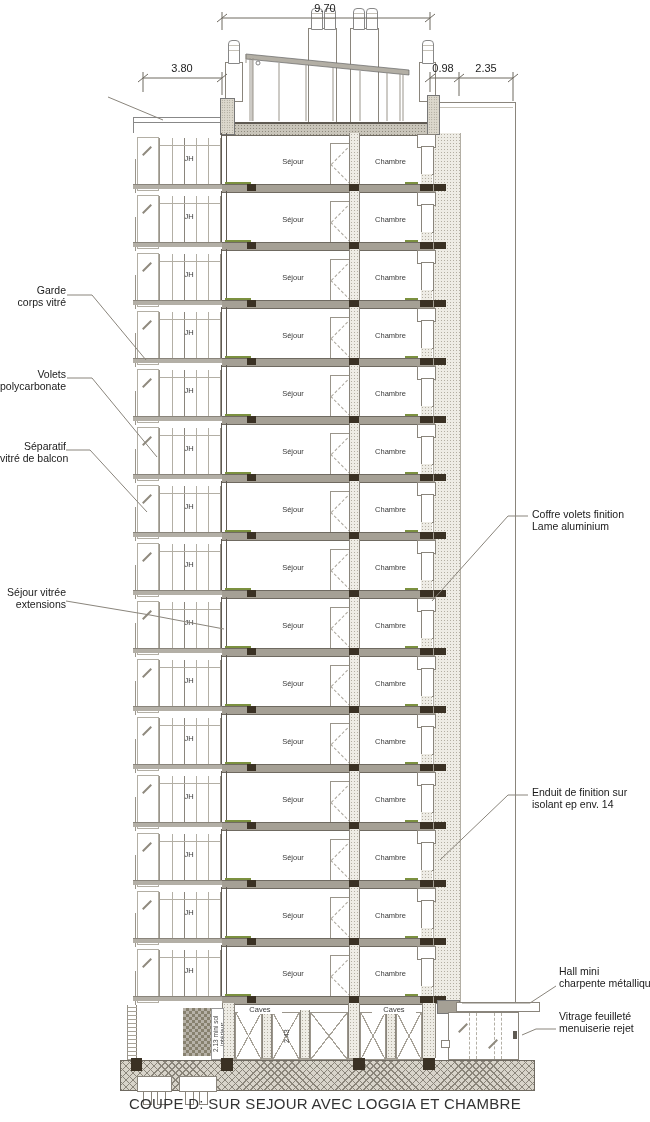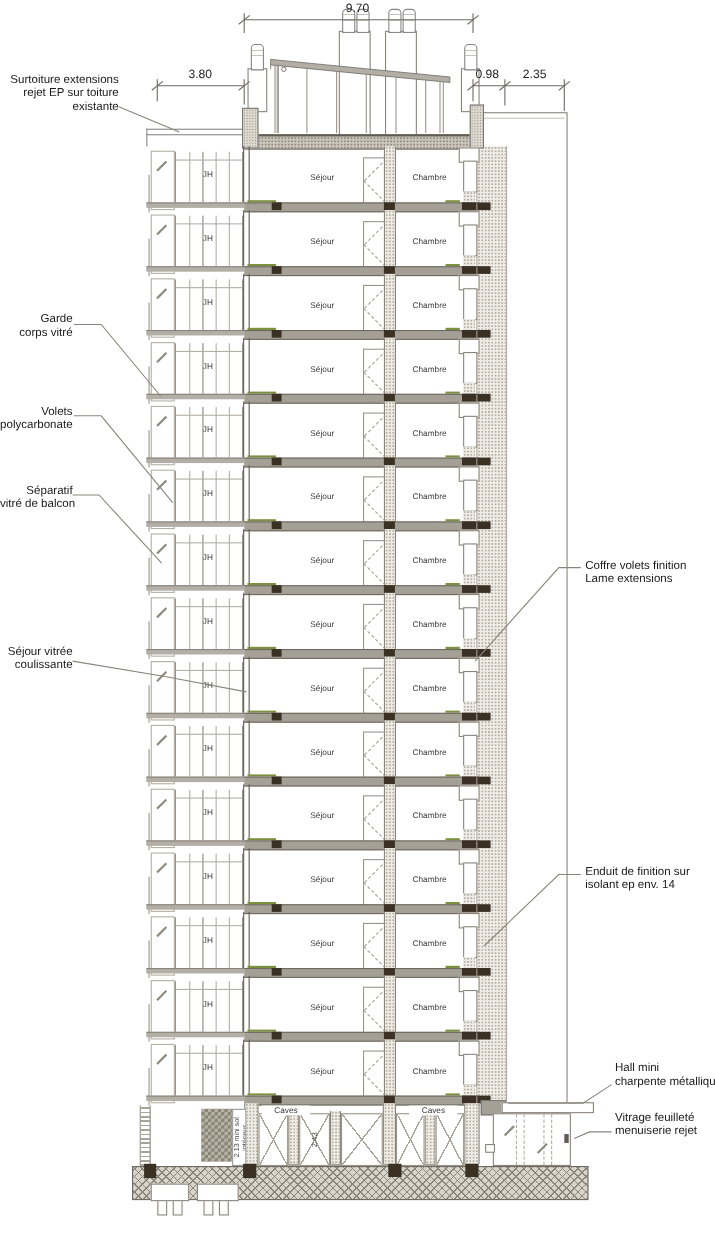--- a/index.html
+++ b/index.html
@@ -682,53 +682,49 @@
       </g>
       <circle cx="258" cy="63" r="2" fill="none" stroke="#666" stroke-width="0.8"></circle>
     </g>
   </svg>
 
   <div class="abs dim" style="left:300px;top:2px;width:50px;">9.70</div>
   <div class="abs dim" style="left:160px;top:62px;width:44px;">3.80</div>
   <div class="abs dim" style="left:424px;top:62px;width:38px;">0.98</div>
   <div class="abs dim" style="left:462px;top:62px;width:48px;">2.35</div>
 
-  <div class="abs ann ann-l" style="left:0;top:66px;width:108px;">
-    <span>Surtoiture extensions</span>
-    <span>rejet EP sur toiture</span>
-    <span>existante</span>
-  </div>
   <div class="abs ann ann-l" style="left:0;top:284px;width:66px;">
     <span>Garde</span>
     <span>corps vitré</span>
   </div>
   <div class="abs ann ann-l" style="left:0;top:368px;width:66px;">
     <span>Volets</span>
     <span>polycarbonate</span>
   </div>
   <div class="abs ann ann-l" style="left:0;top:440px;width:66px;">
     <span>Séparatif</span>
     <span>vitré de balcon</span>
   </div>
   <div class="abs ann ann-l" style="left:0;top:586px;width:66px;">
     <span>Séjour vitrée</span>
-    <span>coulissante</span>
+    <span>extensions</span>
   </div>
 
   <div class="abs ann ann-r" style="left:532px;top:508px;width:115px;">
     <span>Coffre volets finition</span>
-    <span>Lame extensions</span>
+    <span>Lame aluminium</span>
   </div>
   <div class="abs ann ann-r" style="left:532px;top:786px;width:115px;">
     <span>Enduit de finition sur</span>
     <span>isolant ep env. 14</span>
   </div>
   <div class="abs ann ann-r" style="left:559px;top:965px;width:91px;">
     <span>Hall mini</span>
     <span>charpente métallique</span>
   </div>
   <div class="abs ann ann-r" style="left:559px;top:1010px;width:91px;">
     <span>Vitrage feuilleté</span>
     <span>menuiserie rejet</span>
   </div>
 
+  <div class="abs title" style="left:90px;top:1095px;width:470px;">COUPE D: SUR SEJOUR AVEC LOGGIA ET CHAMBRE</div>
 
 </div>
 
 </body></html>

